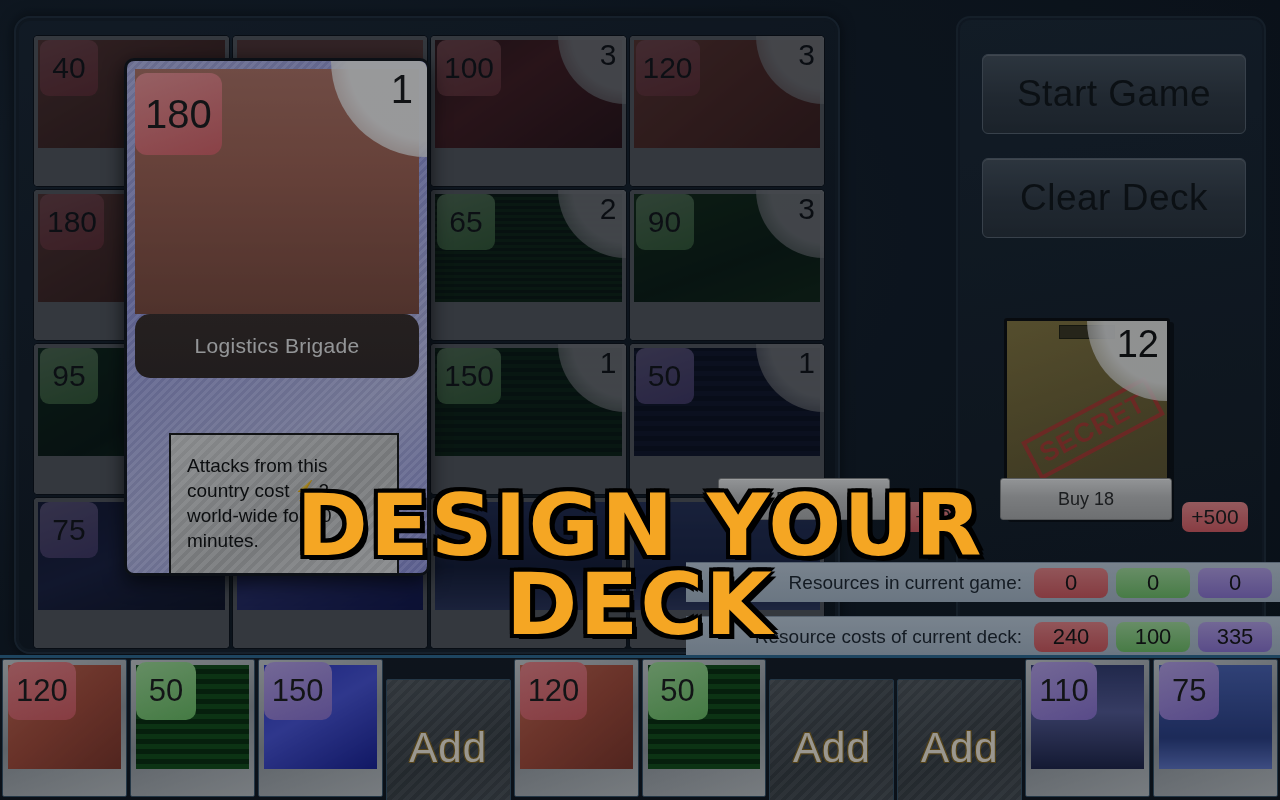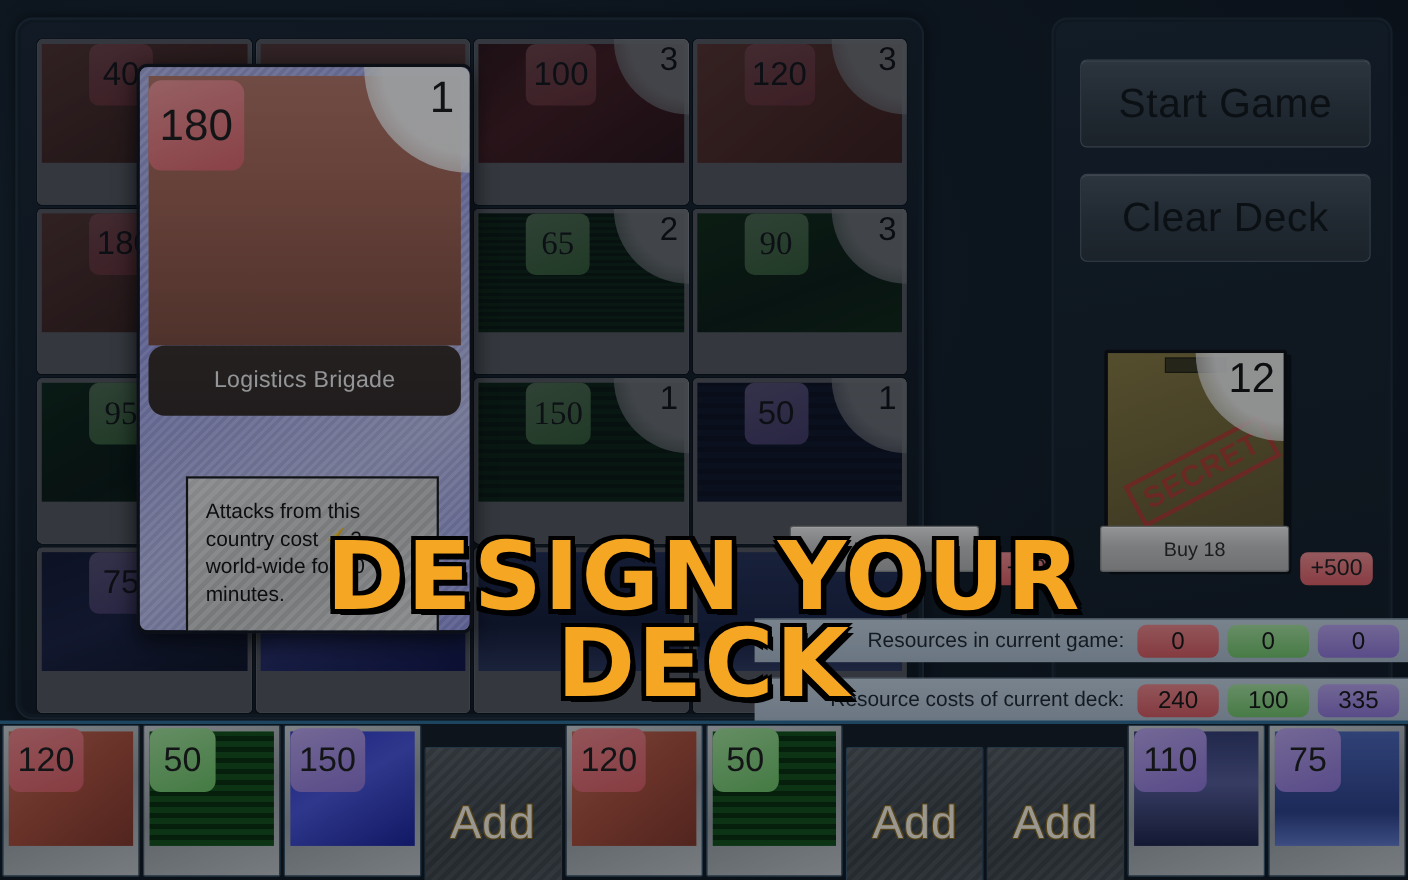--- a/index.html
+++ b/index.html
@@ -59,40 +59,39 @@
   }
   .gc-art::after{ content:""; position:absolute; inset:0; }
   .gc-cost{
     position:absolute; left:6px; top:4px;
     min-width:58px; height:56px;
     border-radius:9px;
     display:flex; align-items:center; justify-content:center;
     font-size:30px; color:#1b1b1b;
     padding:16px 7px;
     z-index:3;
-    margin-left:41px;
   }
   .gc-count{
     position:absolute; right:0; top:0;
     width:62px; height:62px;
     z-index:4;
     color:#141414; font-size:30px;
     display:flex; align-items:flex-start; justify-content:flex-end;
     padding:2px 9px 0 0;
   }
   .gc-count::before{
     content:""; position:absolute; right:0; top:0;
     width:68px; height:68px; border-radius:0 4px 0 100%;
     background:radial-gradient(circle at 100% 0%, rgba(255,255,255,.92) 55%, rgba(255,255,255,.25) 100%);
     z-index:-1;
   }
 
   
   .t-red  .gc-cost{ background:linear-gradient(160deg,#f0888b,#d9595f); }
-  .t-green .gc-cost{ background:linear-gradient(160deg,#a9e5a0,#6cc464);font-family:Liberation Serif, serif; }
+  .t-green .gc-cost{ background:linear-gradient(160deg,#a9e5a0,#6cc464); }
   .t-purple .gc-cost{ background:linear-gradient(160deg,#bba5ef,#8e73d8); }
   .t-red  .gc-art::after{ background:rgba(190,60,60,.46); mix-blend-mode:multiply; }
   .t-green .gc-art::after{ background:rgba(40,180,60,.50); mix-blend-mode:multiply; }
   .t-purple .gc-art::after{ background:rgba(90,70,200,.48); mix-blend-mode:multiply; }
 
   
   .grid-card.dim::before{
     content:""; position:absolute; inset:0; z-index:6;
     background:rgba(10,14,22,.58);
   }

